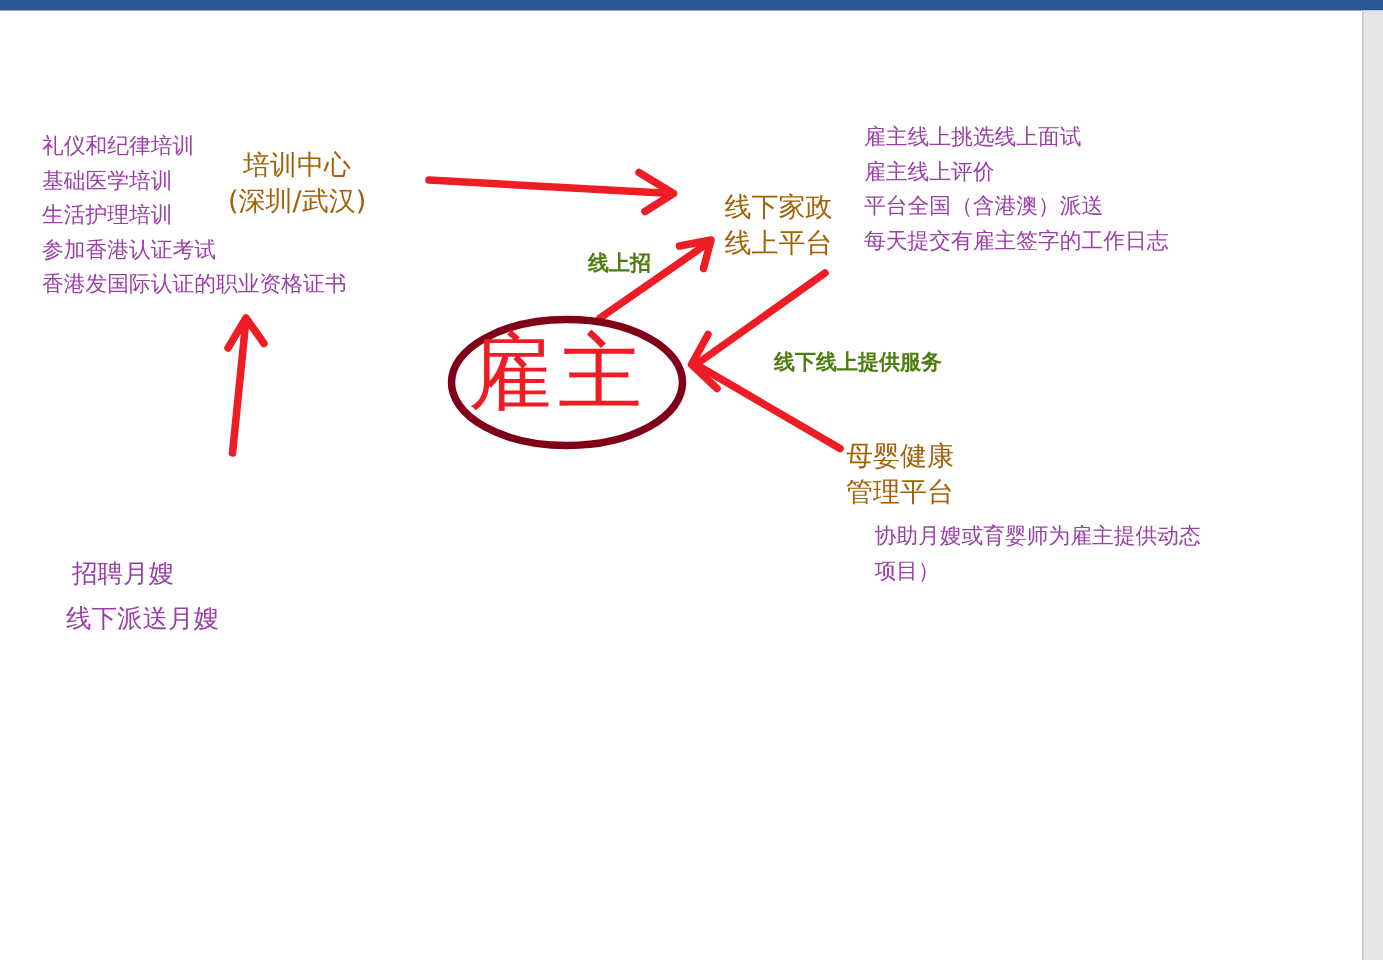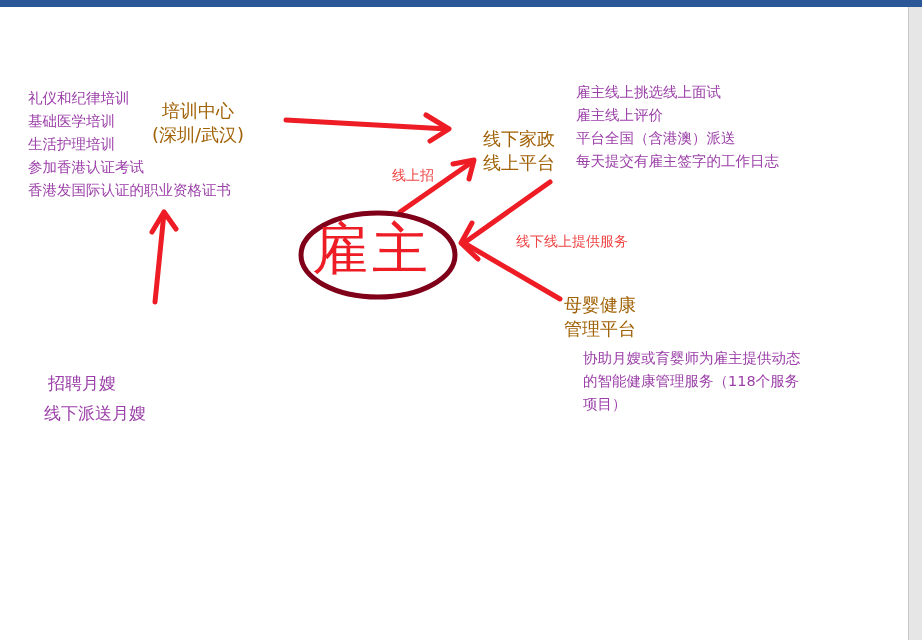--- a/index.html
+++ b/index.html
@@ -8,21 +8,21 @@
       background: #ffffff;
       font-family: "DejaVu Sans", "Liberation Sans", sans-serif;
     }
     .topbar { position: absolute; left: 0; top: 0; width: 922px; height: 7px; background: #2b5797; }
     .scrollbar { position: absolute; left: 908px; top: 7px; width: 14px; height: 633px; background: #e6e6e6; border-left: 1px solid #c8c8c8; box-sizing: border-box; }
     .canvas { position: absolute; left: 0; top: 7px; width: 908px; height: 633px; }
     svg.arrows { position: absolute; left: 0; top: 0; width: 908px; height: 640px; }
     .node { position: absolute; font-weight: normal; color: #a16207; font-size: 18px; line-height: 24px; text-align: center; white-space: nowrap; }
     .purple { position: absolute; color: #9b3fa8; font-size: 14.5px; line-height: 23px; white-space: nowrap; }
     .purple.big { font-size: 17px; line-height: 26px; }
-    .label-dark { position: absolute; color: #ef4444; font-weight: normal; font-size: 14px; white-space: nowrap; }
+    .label-dark { position: absolute; color: #4d7c0f; font-weight: bold; font-size: 14px; white-space: nowrap; }
     .center-word { position: absolute; color: #ee1c24; font-size: 56px; line-height: 60px; font-family: "DejaVu Serif", "Liberation Serif", serif; letter-spacing: 4px; white-space: nowrap; }
     .line { display: block; }
   </style>
 </head>
 <body>
 
 <div class="topbar"></div>
 <div class="scrollbar"></div>
 
 <div class="canvas">
@@ -79,19 +79,18 @@
 
   <div class="label-dark" style="left:392px; top:160px;">线上招</div>
   <div class="label-dark" style="left:516px; top:226px;">线下线上提供服务</div>
 
   <div class="node" style="left:564px; top:286px; text-align:left;">
     <span class="line">母婴健康</span>
     <span class="line">管理平台</span>
   </div>
   <div class="purple" style="left:564px; top:340px;margin-left:19px;">
     <span class="line">协助月嫂或育婴师为雇主提供动态</span>
-    <span class="line">的智能健康管理服务（118个服务</span>
     <span class="line">项目）</span>
   </div>
 
   <div class="purple big" style="left:48px; top:363px;">招聘月嫂</div>
   <div class="purple big" style="left:44px; top:393px;">线下派送月嫂</div>
 </div>
 
 </body></html>

